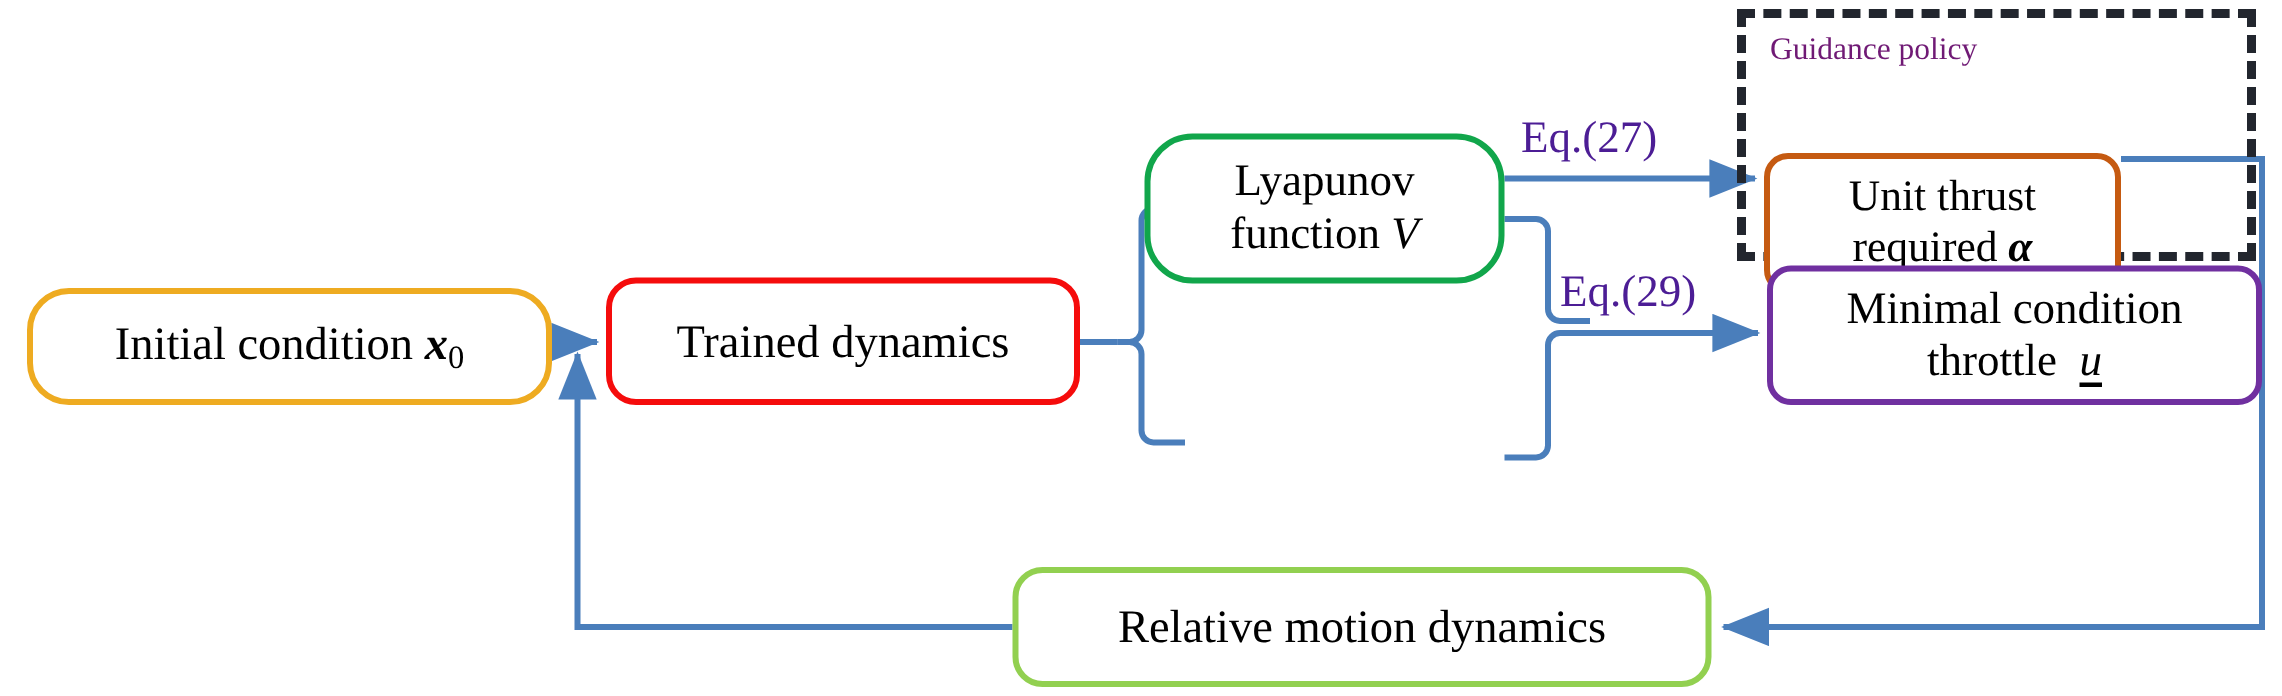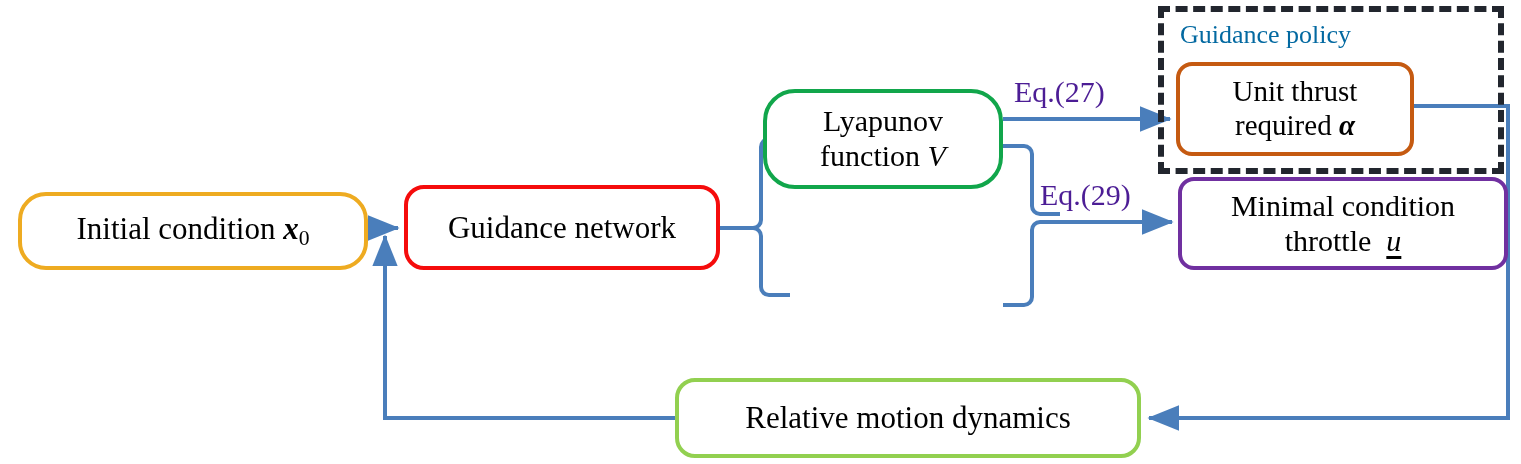--- a/index.html
+++ b/index.html
@@ -79,22 +79,22 @@
   #group-guidance-policy {
     position: absolute;
     left: 1158px; top: 6px; width: 334px; height: 156px;
     border: 6px dashed #22262e;
     background: transparent;
     z-index: 2;
   }
   #guidance-policy-title {
     position: absolute;
     left: 1180px; top: 20px;
-    font-size: 26px;
-    color: #0369a1;
+    font-size: 21px;
+    color: #701a75;
     z-index: 4;
     white-space: nowrap;
   }
 
   
   .eq-label {
     position: absolute;
     font-size: 30px;
     color: #4c1d95;
     z-index: 4;
@@ -136,29 +136,29 @@
   <div id="guidance-policy-title">Guidance policy</div>
 
   <div class="eq-label" id="eq-27-label">Eq.(27)</div>
   <div class="eq-label" id="eq-29-label">Eq.(29)</div>
 
   <div class="node" id="node-initial-condition" style="border-color: rgb(238, 171, 33);">
     <span class="lbl"><span>Initial condition</span>&nbsp;<span class="bi">x</span><span class="sub">0</span></span>
   </div>
 
   <div class="node" id="node-trained-network" style="border-color: rgb(245, 12, 12);">
-    <span class="lbl">Guidance network</span>
+    <span class="lbl">Trained dynamics</span>
   </div>
 
   <div class="node" id="node-lyapunov" style="border-color: rgb(17, 166, 75);">
     <span class="lbl"><span>Lyapunov</span><br><span>function</span>&nbsp;<span class="it">V</span></span>
   </div>
 
 
-  <div class="node" id="node-unit-thrust" style="border-color: rgb(197, 90, 17);">
+  <div class="node" id="node-unit-thrust" style="border-color: rgb(197, 90, 17); margin-top: 40px;">
     <span class="lbl"><span>Unit thrust</span><br><span>required</span>&nbsp;<span class="bi">α</span></span>
   </div>
 
   <div class="node" id="node-minimal-throttle" style="border-color: rgb(112, 48, 160);">
     <span class="lbl"><span>Minimal condition</span><br><span>throttle</span>&nbsp;&nbsp;<span class="it uline">u</span></span>
   </div>
 
   <div class="node" id="node-relative-dynamics" style="border-color: rgb(146, 208, 80);">
     <span class="lbl">Relative motion dynamics</span>
   </div>

